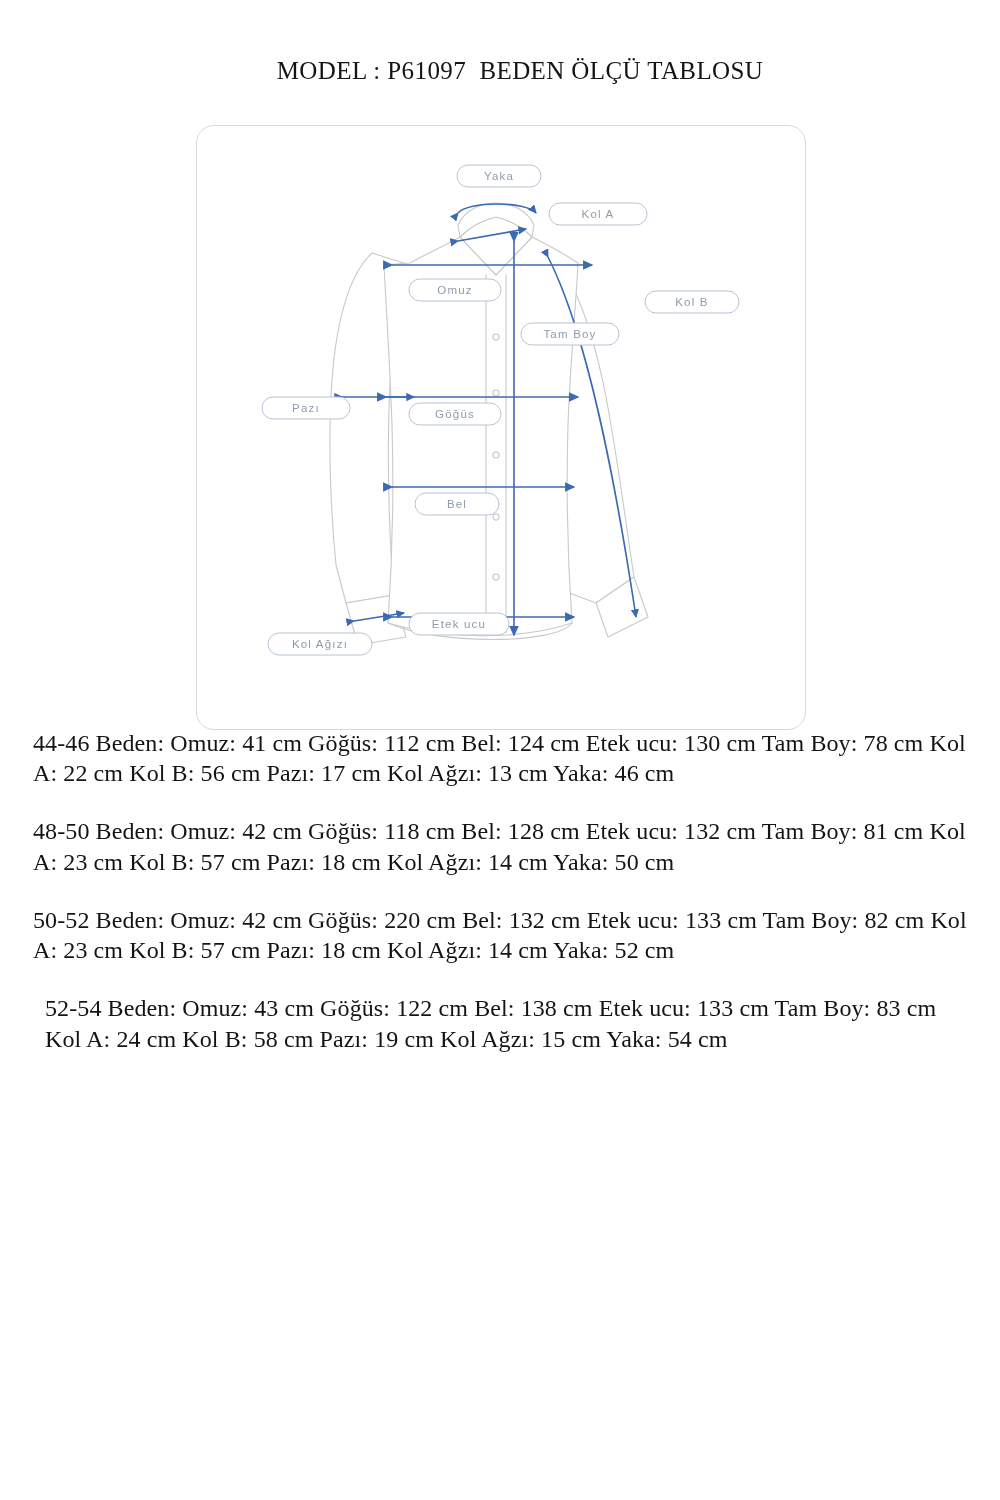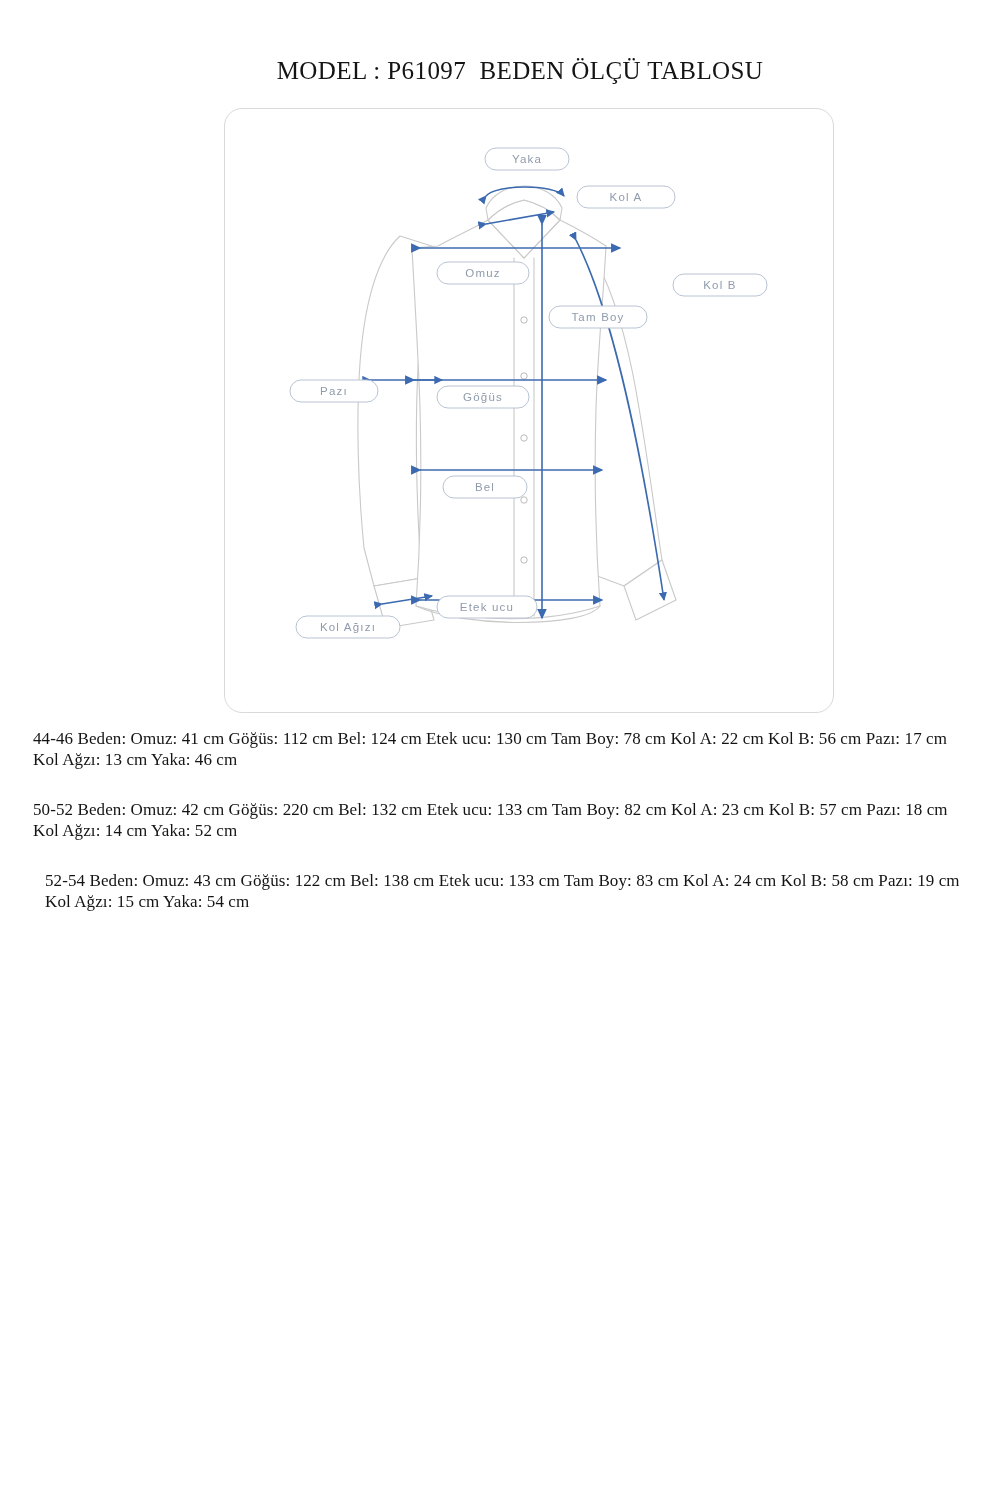--- a/index.html
+++ b/index.html
@@ -26,24 +26,23 @@
     font-size: 25px;
     letter-spacing: 0.4px;
     color: #141414;
     white-space: pre;
     padding-left: 40px;
   }
 
   .diagram-wrap {
     position: absolute;
     left: 196px;
-    top: 108px;
+    top: 125px;
     width: 610px;
     height: 605px;
-    margin-left: 28px;
   }
   .diagram-frame {
     position: absolute;
     inset: 0;
     border: 1px solid #d9d9d9;
     border-radius: 18px;
     background: #ffffff;
     box-sizing: border-box;
   }
   .diagram-svg {
@@ -52,21 +51,21 @@
   }
 
   .specs {
     position: absolute;
     left: 33px;
     top: 728px;
     width: 940px;
   }
   .spec-block {
     font-family: "Liberation Serif", serif;
-    font-size: 17px;
+    font-size: 24px;
     line-height: 1.26;
     color: #141414;
     margin-bottom: 28px;
     text-align: left;
     letter-spacing: 0.1px;
   }
   .spec-block:last-child { margin-bottom: 0; margin-left: 12px; }
 </style>
 </head>
 <body>
@@ -176,15 +175,16 @@
       <g>
         <rect x="72" y="508" width="104" height="22" rx="11" fill="#ffffff" stroke="#b9c4d4" stroke-width="1"></rect>
         <text x="124" y="523" text-anchor="middle" font-family="'Liberation Sans', sans-serif" font-size="11.5" fill="#8f9bac" letter-spacing="1.2">Kol Ağızı</text>
       </g>
     </g>
   </svg>
 </div>
 
 <div class="specs">
   <div class="spec-block">44-46 Beden: Omuz: 41 cm  Göğüs: 112 cm  Bel: 124 cm  Etek ucu: 130 cm  Tam Boy: 78 cm  Kol A: 22 cm  Kol B: 56 cm  Pazı: 17 cm  Kol Ağzı: 13 cm  Yaka: 46 cm</div>
+  <div class="spec-block">48-50 Beden: Omuz: 42 cm  Göğüs: 118 cm  Bel: 128 cm  Etek ucu: 132 cm  Tam Boy: 81 cm  Kol A: 23 cm  Kol B: 57 cm  Pazı: 18 cm  Kol Ağzı: 14 cm  Yaka: 50 cm</div>
   <div class="spec-block">50-52 Beden: Omuz: 42 cm  Göğüs: 220 cm  Bel: 132 cm  Etek ucu: 133 cm  Tam Boy: 82 cm  Kol A: 23 cm  Kol B: 57 cm  Pazı: 18 cm  Kol Ağzı: 14 cm  Yaka: 52 cm</div>
   <div class="spec-block">52-54 Beden: Omuz: 43 cm  Göğüs: 122 cm  Bel: 138 cm  Etek ucu: 133 cm  Tam Boy: 83 cm  Kol A: 24 cm  Kol B: 58 cm  Pazı: 19 cm  Kol Ağzı: 15 cm  Yaka: 54 cm</div>
 </div>
 
 </body></html>

